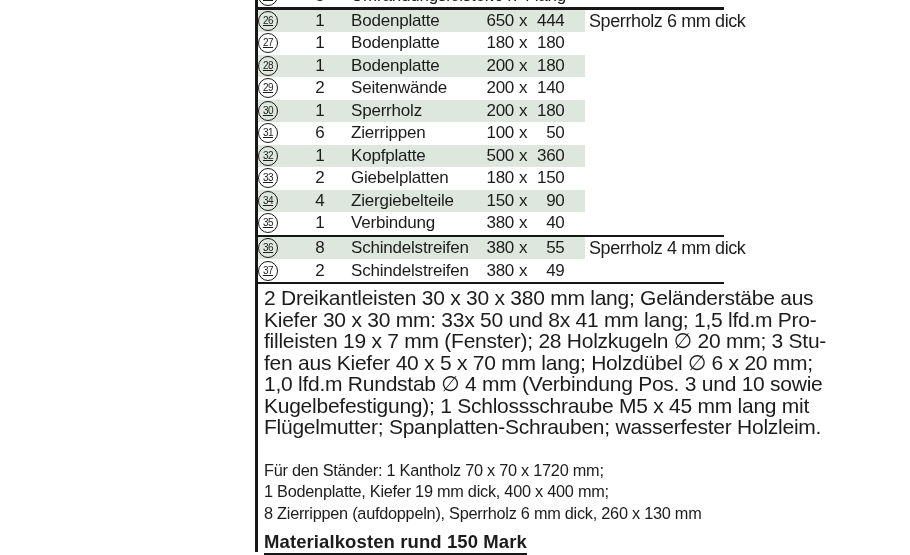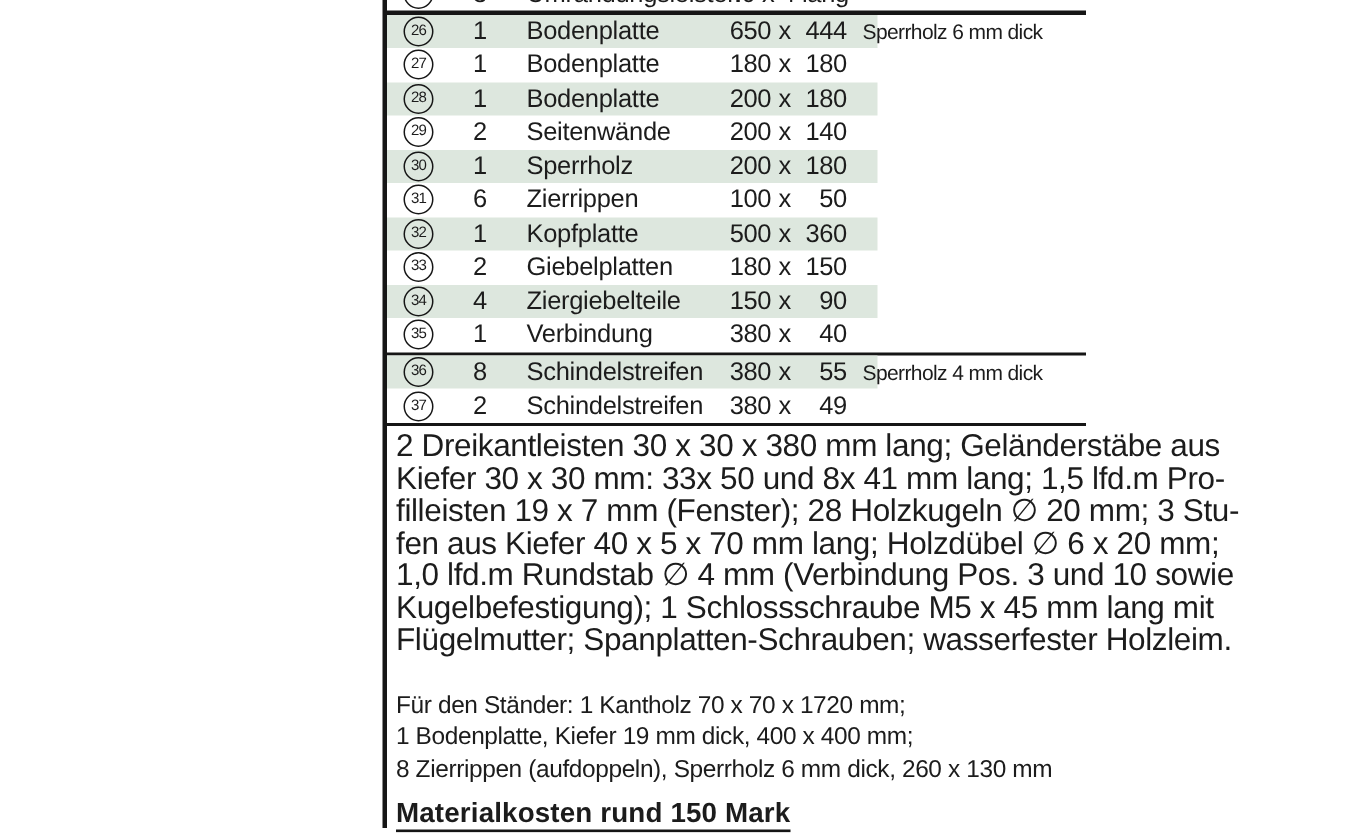--- a/index.html
+++ b/index.html
@@ -12,35 +12,35 @@
     position:absolute; left:255px; top:0; width:2.5px; height:552px; background:#161616;
   }
   .table-wrap { position:absolute; left:258px; top:0; width:466px; }
   .hline { height:2.5px; background:#161616; width:466px; }
   .partial { height:7px; overflow:hidden; position:relative; }
   .partial .cells { margin-top:-15px; }
   .row { position:relative; height:22.5px; }
   .rowsB .row { height:22.3px; }
   .row .band { position:absolute; left:0; top:0; bottom:0; width:327px; background:#dde7de; }
   .cells { position:relative; height:22.5px; display:flex; align-items:center; font-size:17px; }
-  .c-circ { width:42px; display:flex; justify-content:center; flex:none; }
+  .c-circ { width:42px; display:flex; justify-content:flex-start; flex:none;text-decoration:underline; }
   .circ {
     width:18px; height:18px; border:1.8px solid #161616; border-radius:50%;
     display:flex; align-items:center; justify-content:center;
     font-size:10px; letter-spacing:-0.5px; line-height:1; background:transparent;
   }
   .c-qty { width:40px; text-align:center; flex:none; }
   .c-name { margin-left:11px; width:134px; flex:none; letter-spacing:-0.2px; white-space:nowrap; }
   .c-d1 { width:29px; text-align:right; flex:none; letter-spacing:-0.3px; }
   .c-dx { margin:0 5px; flex:none; }
   .c-d2 { width:32px; text-align:right; flex:none; letter-spacing:-0.3px; }
   .c-dpartial { white-space:nowrap; letter-spacing:-0.2px; }
   .c-note {
-    position:absolute; left:317px; top:50%; transform:translateY(-50%);
-    white-space:nowrap; font-size:14px; letter-spacing:-0.4px;
+    position:absolute; left:331px; top:50%; transform:translateY(-50%);
+    white-space:nowrap; font-size:18px; letter-spacing:-0.4px;
   }
   .textblock { position:absolute; left:264px; top:287px; width:458px; }
   .jline {
     font-size:21px; line-height:21.5px; letter-spacing:-0.25px;
     text-align:justify; text-align-last:justify; white-space:nowrap;
   }
   .pblock { margin-top:22px; }
   .pline {
     font-size:16.3px; line-height:21.5px; letter-spacing:-0.25px;
     white-space:nowrap;

